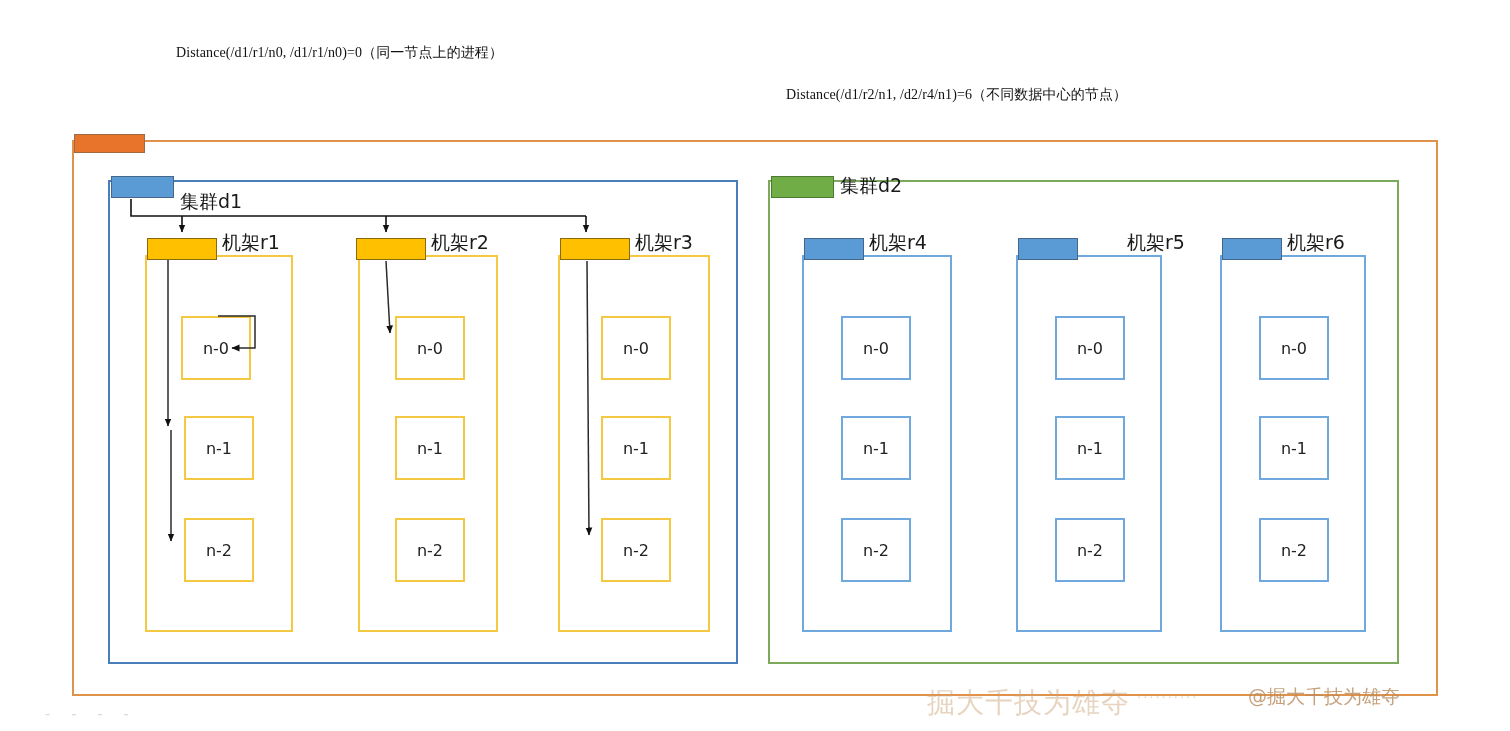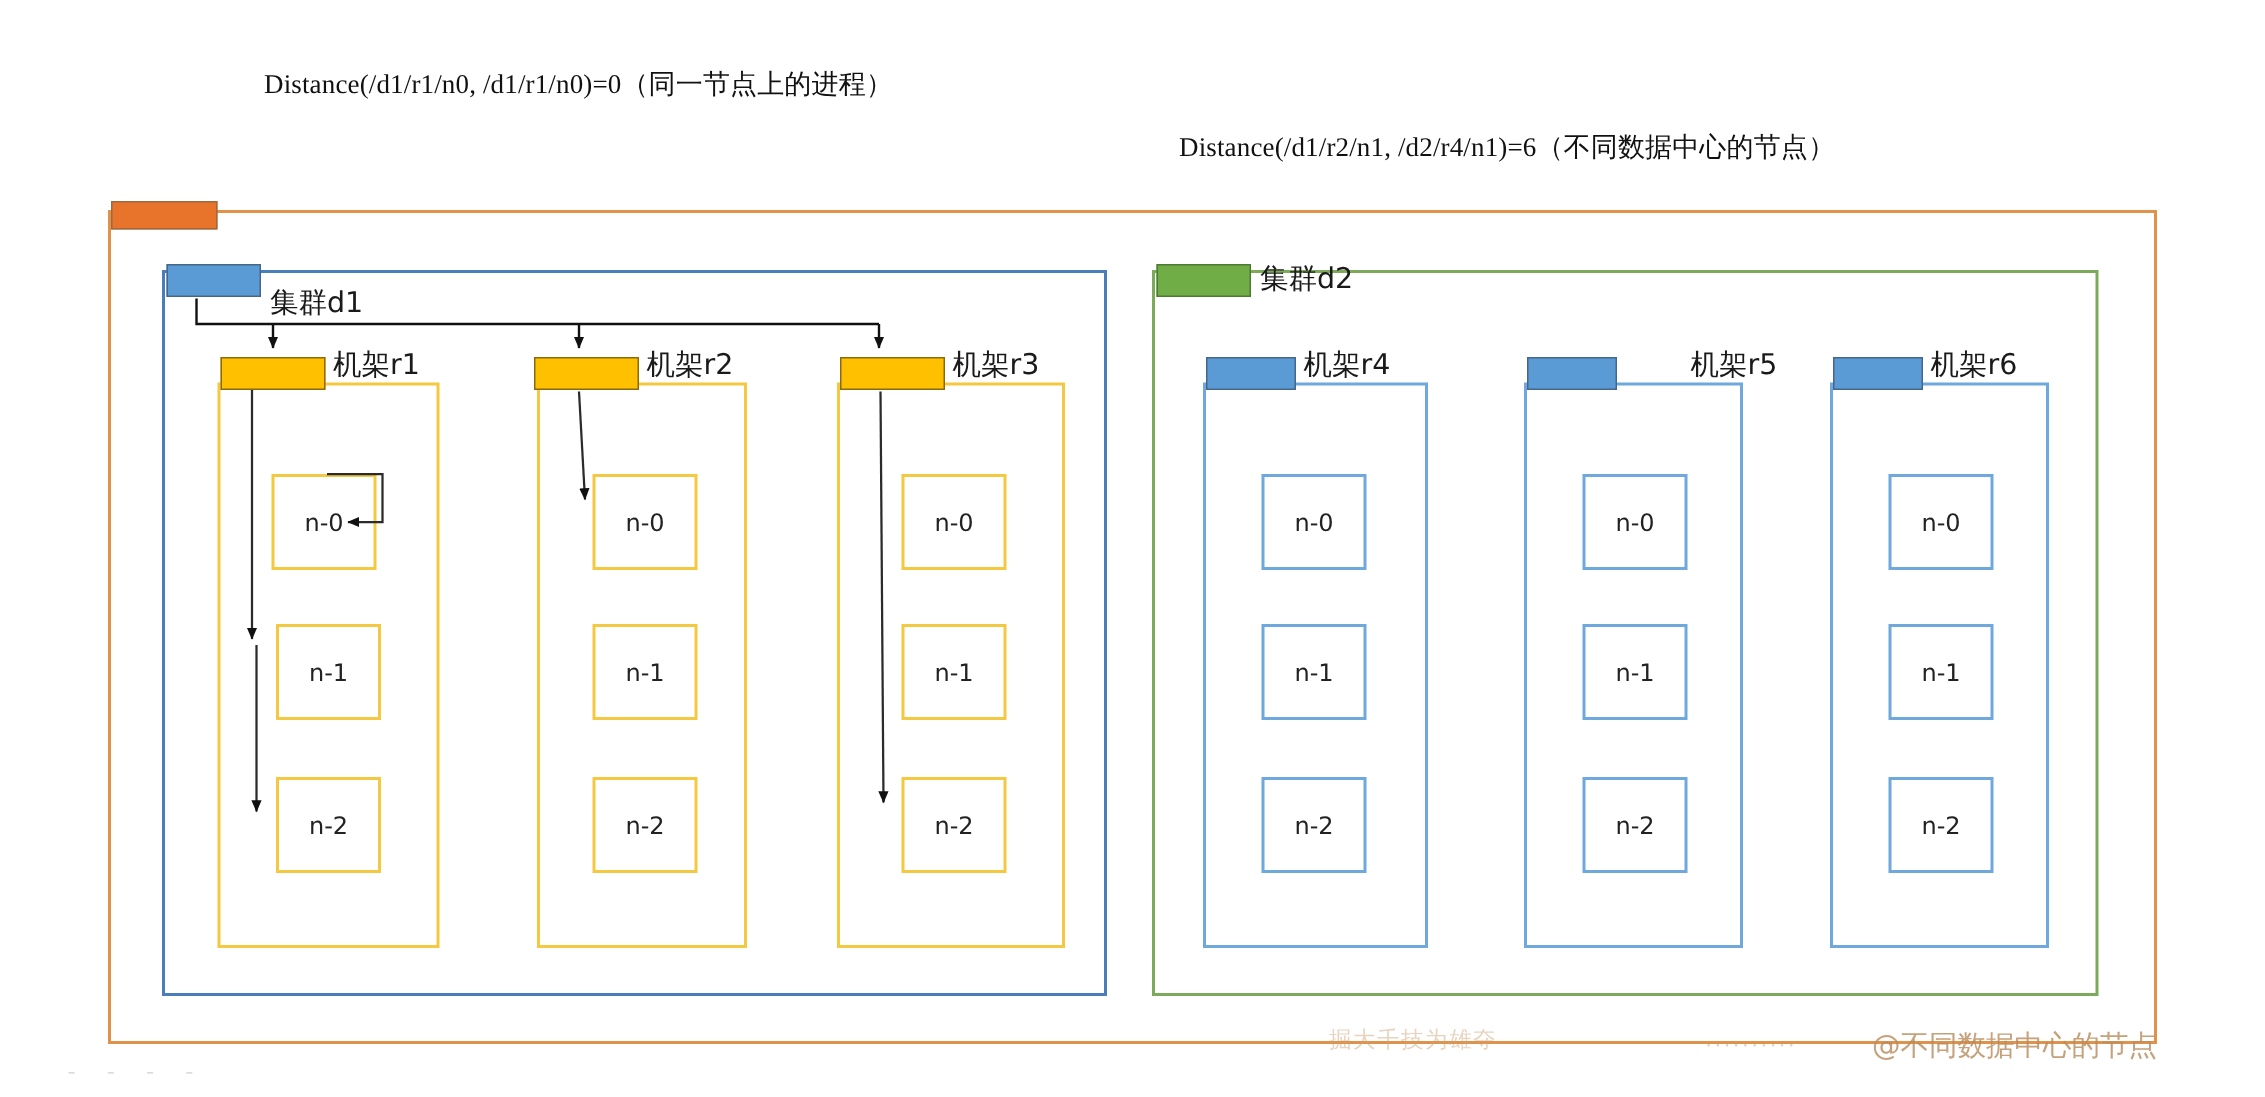--- a/index.html
+++ b/index.html
@@ -15,21 +15,21 @@
     width: 1510px;
     height: 731px;
     background: #ffffff;
     overflow: hidden;
   }
 
   
   .formula {
     position: absolute;
     font-family: "Liberation Serif", serif;
-    font-size: 18px;
+    font-size: 14px;
     color: #111111;
     white-space: nowrap;
     letter-spacing: 0.1px;
   }
   .formula-1 { left: 176px; top: 44px; }
   .formula-2 { left: 176px; top: 86px; }
   .formula-3 { left: 786px; top: 44px; }
   .formula-4 { left: 786px; top: 86px; }
 
   
@@ -114,23 +114,23 @@
 
   
   .wm {
     position: absolute;
     font-family: "DejaVu Sans", "Liberation Sans", sans-serif;
     color: #C9A274;
     opacity: 0.55;
     white-space: nowrap;
   }
   .wm-main {
-    left: 886px;
+    left: 927px;
     top: 684px;
-    font-size: 15px;
+    font-size: 28px;
     letter-spacing: 1px;
     opacity: 0.45;
   }
   .wm-brand {
     left: 1248px;
     top: 684px;
     font-size: 19px;
     color: #B78A5C;
     opacity: 0.8;
   }
@@ -238,16 +238,16 @@
       <path d="M386,261 L390,333" marker-end="url(#arrowhead)"></path>
     </g>
 
     <g stroke="#2b2b2b" stroke-width="1.5" fill="none">
       <path d="M587,261 L589,535" marker-end="url(#arrowhead)"></path>
     </g>
   </svg>
 
   <div class="wm wm-main">掘大千技为雄夺</div>
   <div class="wm wm-dots">··········</div>
-  <div class="wm wm-brand">@不同数据中心的节点</div>
+  <div class="wm wm-brand">@掘大千技为雄夺</div>
   <div class="wm wm-bl">- - - -</div>
 
 </div>
 
 </body></html>

